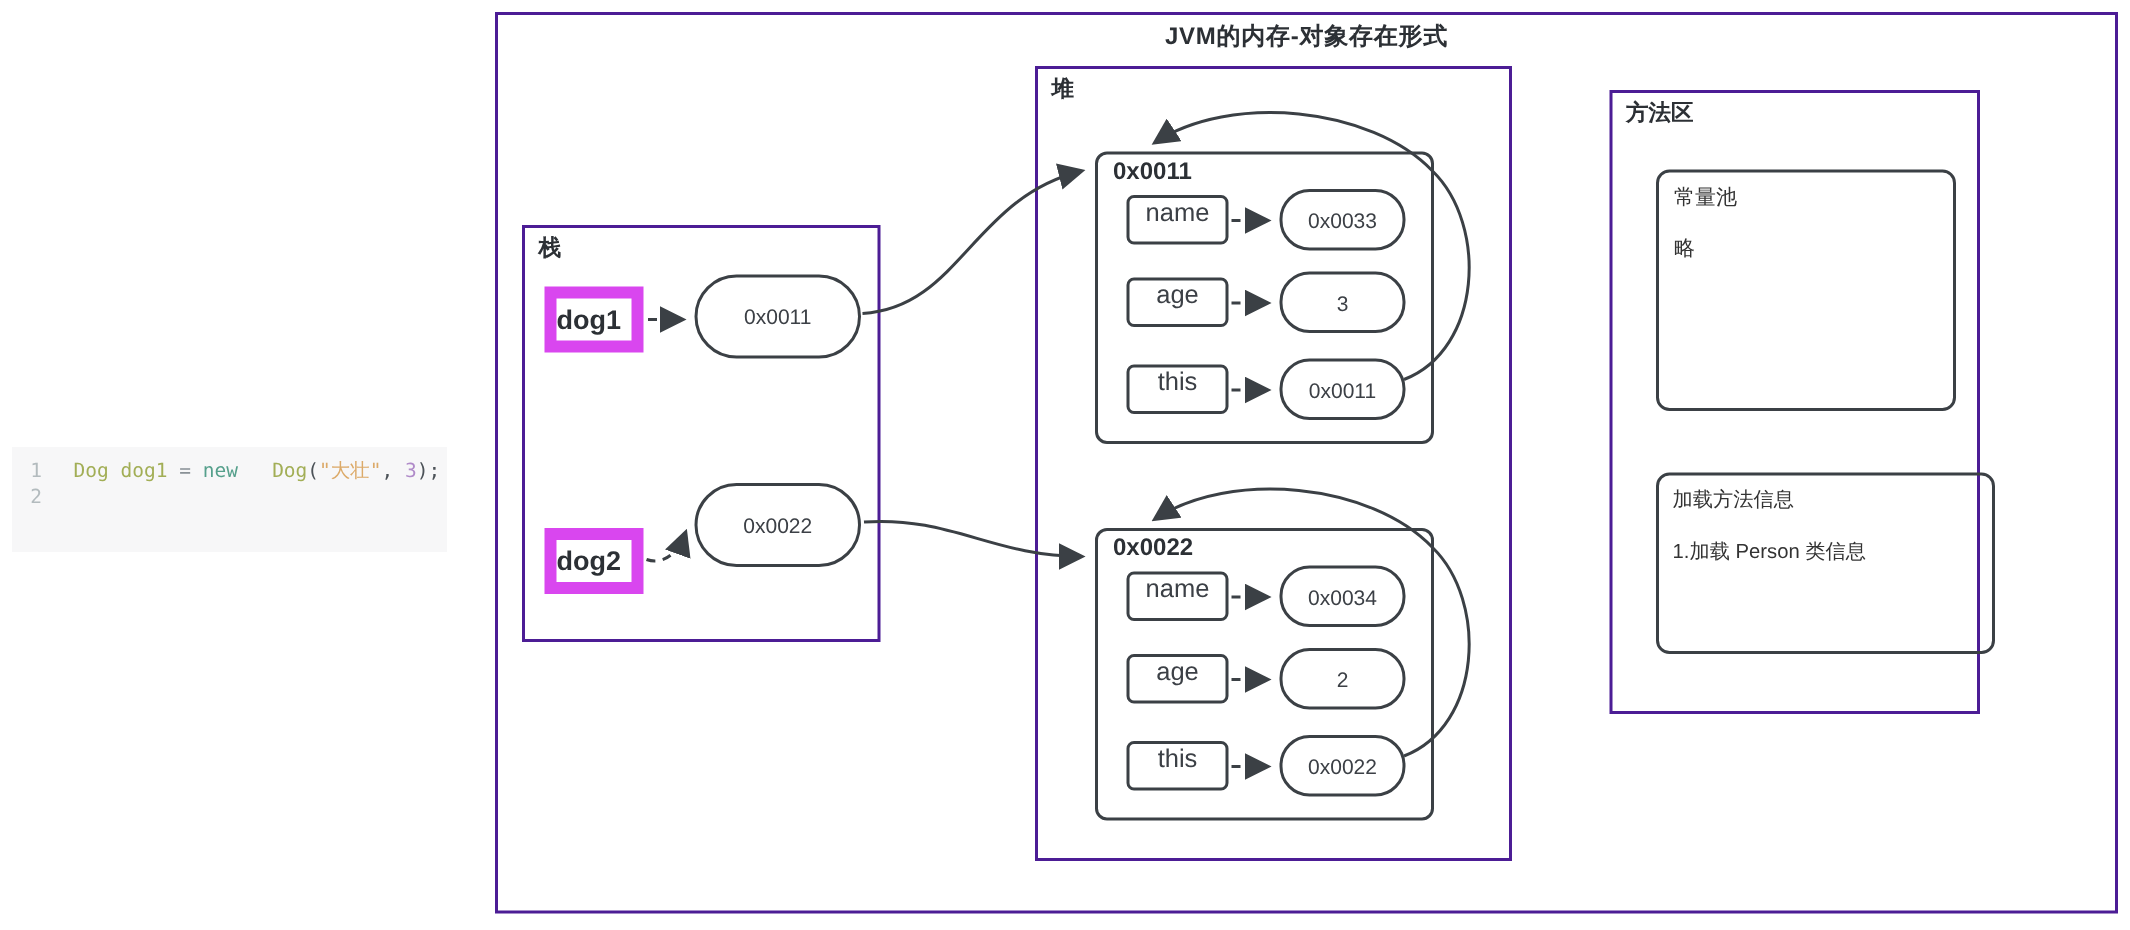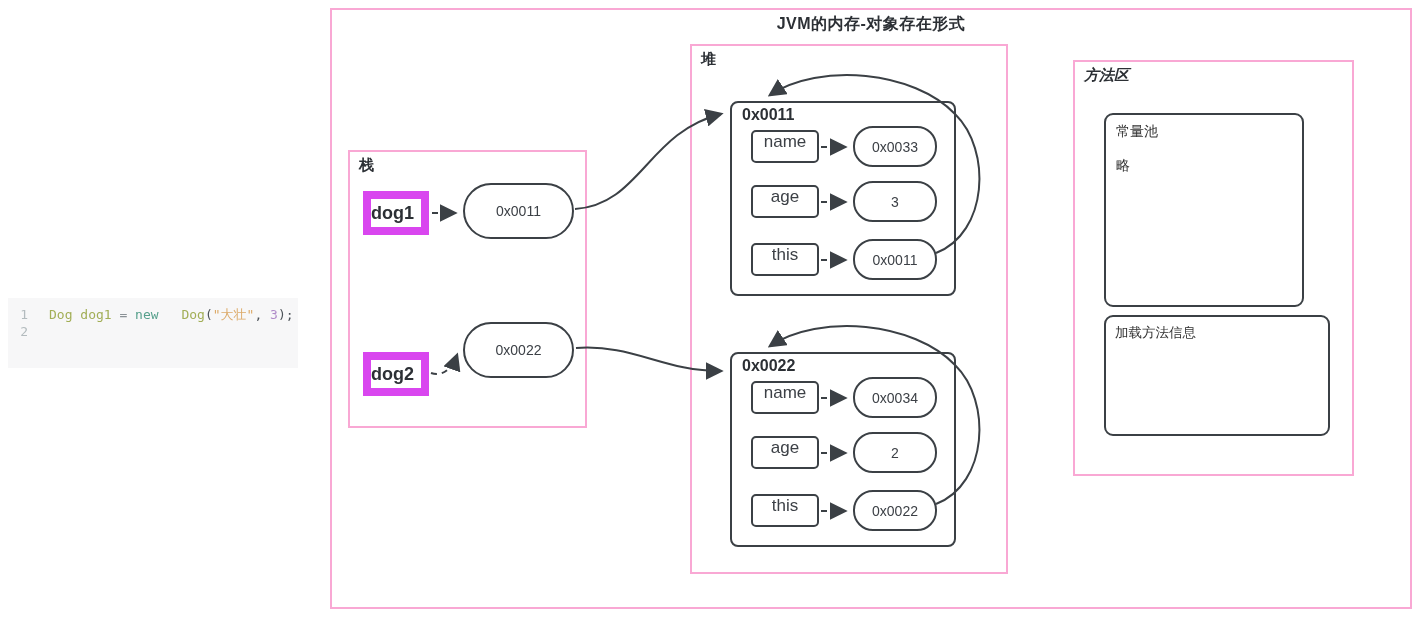--- a/index.html
+++ b/index.html
@@ -17,45 +17,45 @@
   }
   .code-line{white-space:pre;}
   .ln{display:inline-block;width:12px;text-align:right;margin-right:6px;color:var(--tok-line_num,#b3bbbe);}
   [data-tok="type"]{color:var(--tok-type,#a2ae56);padding-left:15px;}
   [data-tok="op"]{color:var(--tok-op,#8a9196);}
   [data-tok="kw"]{color:var(--tok-kw,#56a08c);}
   [data-tok="str"]{color:var(--tok-str,#dcaa69);}
   [data-tok="num"]{color:var(--tok-num,#b08bc9);}
   [data-tok="punct"],[data-tok="plain"]{color:var(--tok-punct,#4c5258);}
   
-  .frame{border:2px solid #f9a8d4;background:transparent;}
+  .frame{border:2px solid #4c1d95;background:transparent;}
   .outer{left:330px;top:8px;width:1082px;height:601px;}
   .title{padding-top:4px;text-align:center;font-size:16px;font-weight:bold;letter-spacing:.5px;}
   .box-label{position:absolute;left:9px;top:4px;font-size:15px;font-weight:bold;}
   .stack{left:348px;top:150px;width:239px;height:278px;}
   .heap{left:690px;top:44px;width:318px;height:530px;}
-  .method{left:1073px;top:60px;width:281px;height:416px;font-style:italic;}
+  .method{left:1073px;top:60px;width:247px;height:416px;}
   .var-box{
     width:66px;height:44px;border:8px solid #d946ef;background:#fff;
     display:flex;align-items:center;justify-content:flex-start;
     font-size:18px;font-weight:bold;
   }
   .oval{
     border:2px solid #3b4045;border-radius:28px;background:#fff;
     display:flex;align-items:center;justify-content:center;font-size:14px;color:#3c4046;
   }
   .ref-oval{width:111px;height:56px;}
   .obj{border:2px solid #3b4045;border-radius:8px;background:#fff;width:226px;height:195px;}
   .obj-addr{position:absolute;left:10px;top:3px;font-size:16px;font-weight:bold;}
   .field-key{
     width:68px;height:33px;border:2px solid #3b4045;border-radius:5px;background:#fff;
     display:flex;align-items:flex-start;justify-content:center;font-size:17px;color:#3c4046;
   }
   .field-val{width:84px;height:41px;border-radius:20px;}
-  .pool{left:1104px;top:113px;width:200px;height:194px;border:2px solid #3b4045;border-radius:9px;padding:8px 10px;font-size:14px;color:#333;}
+  .pool{left:1104px;top:113px;width:200px;height:161px;border:2px solid #3b4045;border-radius:9px;padding:8px 10px;font-size:14px;color:#333;}
   .pool-note{margin-top:16px;}
   .classinfo{left:1104px;top:315px;width:226px;height:121px;border:2px solid #3b4045;border-radius:9px;padding:7px 9px;font-size:13.5px;color:#333;}
   .ci-items{margin-top:17px;line-height:18px;}
   
   .arrows{position:absolute;left:0;top:0;width:1420px;height:620px;pointer-events:none;}
   .arrows path{fill:none;stroke:#3b4045;stroke-width:2;}
   .arrows path.dash{stroke-dasharray:6 5;}
   .arrows marker path{fill:#3b4045;stroke:none;}
 </style>
 </head>
@@ -139,20 +139,21 @@
   <div class="abs frame method">
     <span class="box-label">方法区</span>
   </div>
   <div class="abs pool">
     <div>常量池</div>
     <div class="pool-note">略</div>
   </div>
   <div class="abs classinfo">
     <div>加载方法信息</div>
     <div class="ci-items">
+      <div>1.加载 Person 类信息</div>
     </div>
   </div>
 
   <svg class="arrows" viewBox="0 0 1420 620">
     <defs>
       <marker id="ah" viewBox="0 0 10 10" refX="8.5" refY="5" markerWidth="9" markerHeight="9" orient="auto">
         <path d="M0,0 L10,5 L0,10 Z"></path>
       </marker>
     </defs>
 

